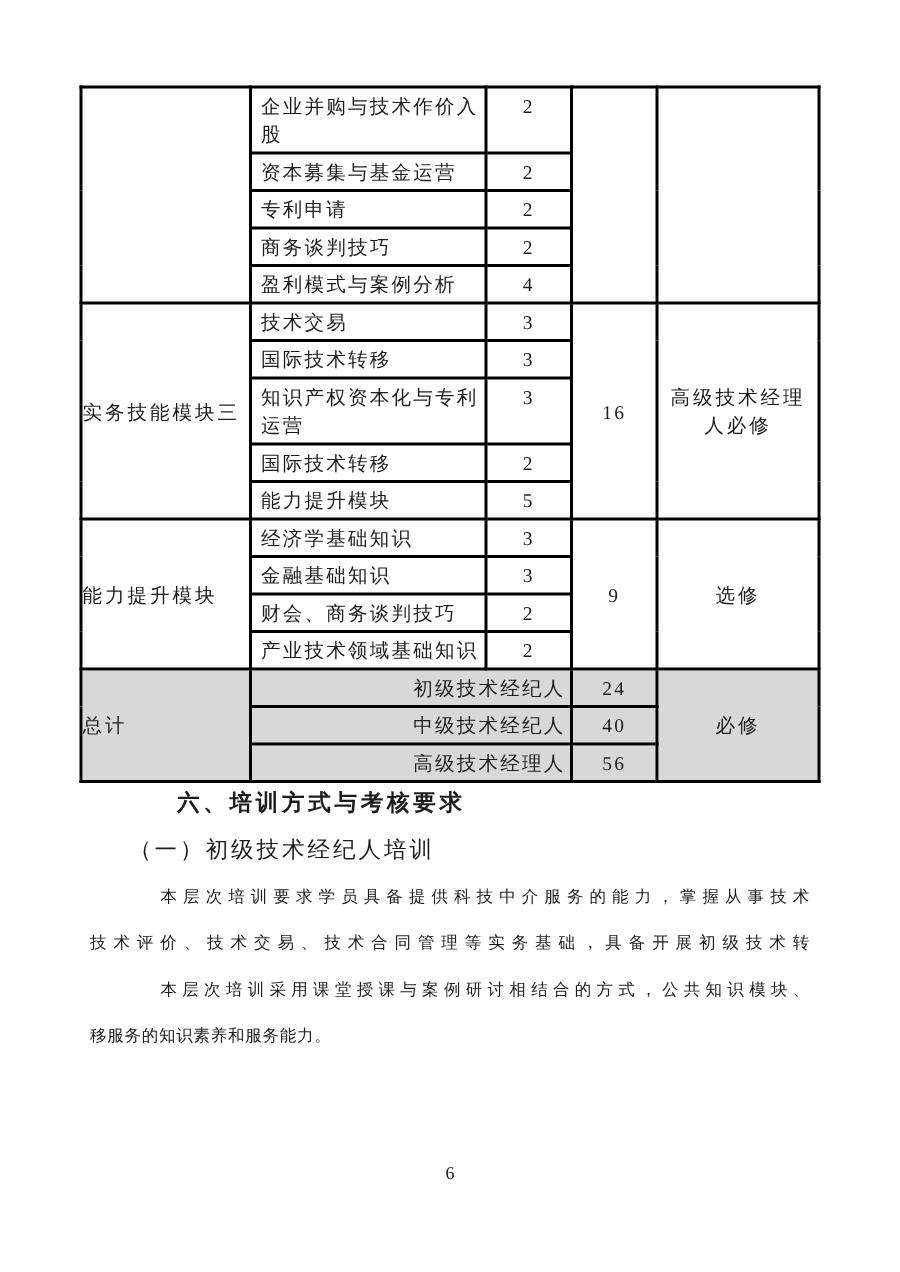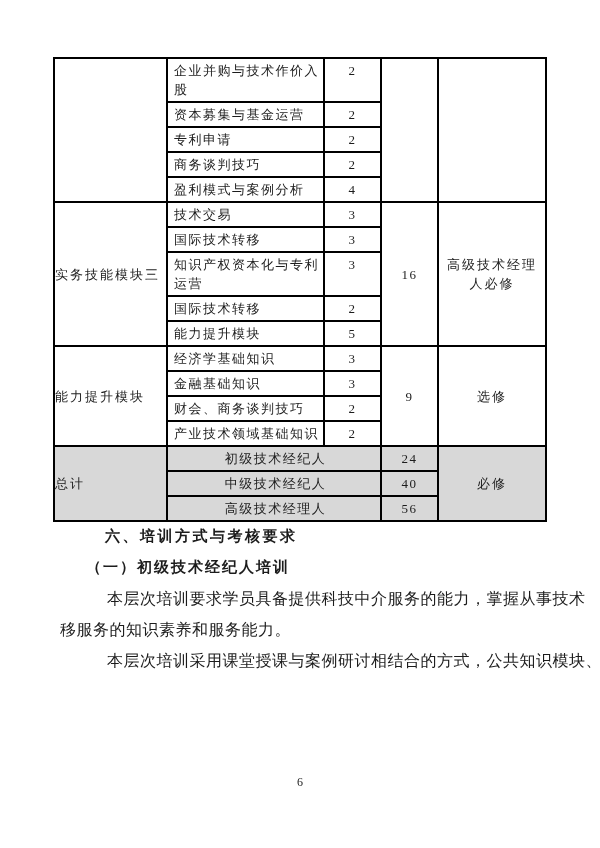--- a/index.html
+++ b/index.html
@@ -57,47 +57,47 @@
     padding: 2px 5px;
     letter-spacing: 2px;
   }
   tr.r-single  { height: 23px; }
   tr.r-single-s{ height: 22px; }
   tr.r-tall    { height: 44px; }
   tr.total-row { height: 22px; }
   tr.total-row td { background: #d8d8d8; }
   td.total-label-cell {
     vertical-align: middle;
-    text-align: center;
+    text-align: right;
     padding: 1px 3px 1px 6px;
   }
 
   
   .text-block {
     position: absolute;
     left: 60px;
     top: 521px;
     width: 480px;
   }
   .heading-1 {
     font-weight: bold;
     font-size: 15px;
     letter-spacing: 2.5px;
     line-height: 31px;
-    margin-left: 45px;
+    margin-left: 58px;
   }
   .heading-2 {
-    font-weight: bold;
+    font-weight: normal;
     font-size: 15px;
     letter-spacing: 2px;
     line-height: 31px;
     margin-left: 26px;
   }
   .body-line {
-    font-size: 16px;
+    font-size: 11px;
     letter-spacing: 0.5px;
     line-height: 31px;
     text-align: justify;
     text-align-last: justify;
     white-space: nowrap;
   }
   .body-line.first { text-indent: 47px; }
   .body-line.last  { text-align-last: left; }
 
   .page-number {
@@ -208,20 +208,21 @@
       <td class="total-value-cell">56</td>
     </tr>
   </tbody>
     </table>
 
   <div class="text-block">
     <div class="heading-1">六、培训方式与考核要求</div>
     <div class="heading-2">（一）初级技术经纪人培训</div>
 
     <div class="body-line first">本层次培训要求学员具备提供科技中介服务的能力，掌握从事技术</div>
+    <div class="body-line">技术评价、技术交易、技术合同管理等实务基础，具备开展初级技术转</div>
+    <div class="body-line first">本层次培训采用课堂授课与案例研讨相结合的方式，公共知识模块、</div>
+
     <div class="body-line last">移服务的知识素养和服务能力。</div>
-
-    <div class="body-line first">本层次培训采用课堂授课与案例研讨相结合的方式，公共知识模块、</div>
   </div>
 
   <div class="page-number">6</div>
 
 </div>
 
 </body></html>

